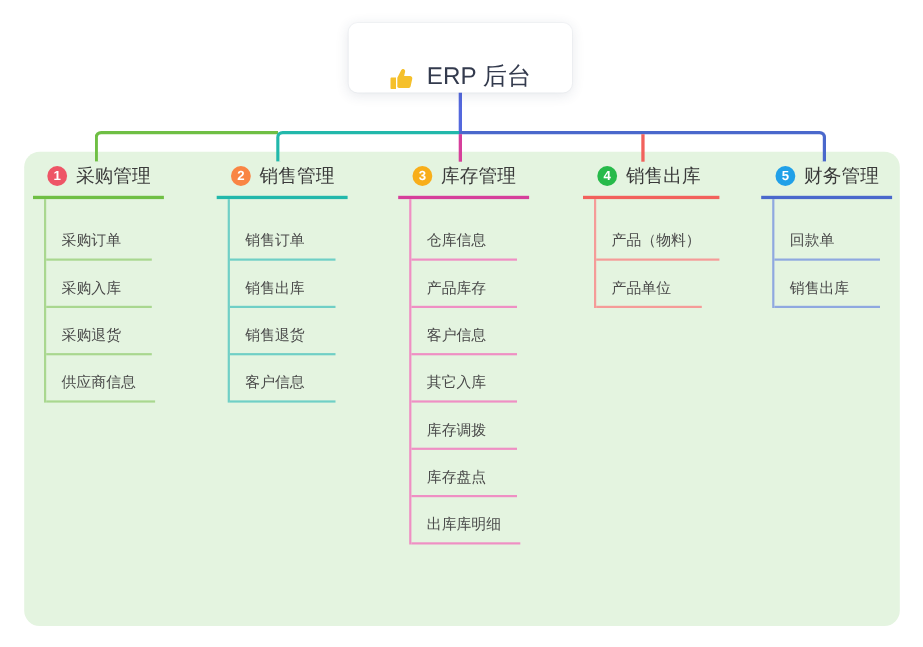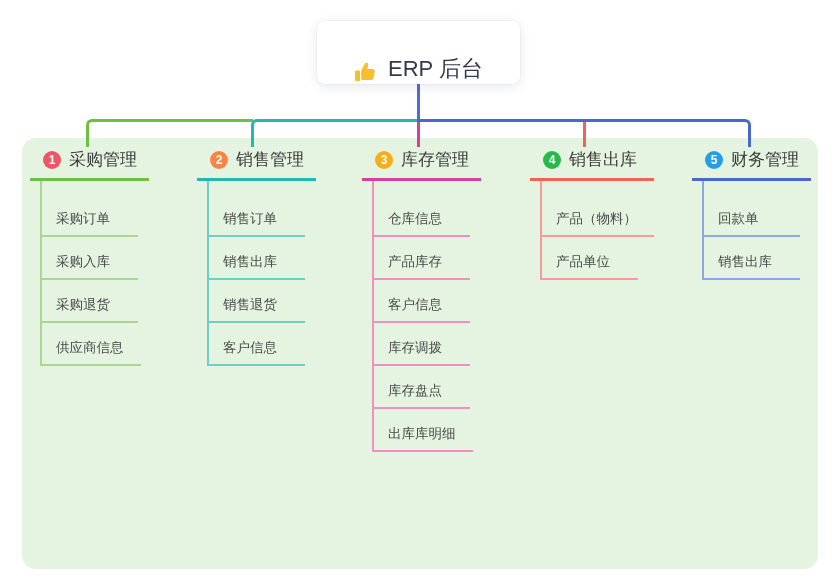--- a/index.html
+++ b/index.html
@@ -117,20 +117,21 @@
     </div>
       <div class="branch branch-3" style="--badge: #f8ae1a; --line: #d63f9b; --child: #ef8fc4;">
       <div class="branch-header">
         <span class="badge">3</span>
         <span class="branch-title">库存管理</span>
       </div>
       <ul class="children">
           <li class="child-node">仓库信息</li>
           <li class="child-node">产品库存</li>
           <li class="child-node">客户信息</li>
+          <li class="child-node">其它入库</li>
           <li class="child-node">库存调拨</li>
           <li class="child-node">库存盘点</li>
           <li class="child-node">出库库明细</li>
         </ul>
     </div>
       <div class="branch branch-4" style="--badge: #27ba4a; --line: #f2615c; --child: #f59b98;">
       <div class="branch-header">
         <span class="badge">4</span>
         <span class="branch-title">销售出库</span>
       </div>

